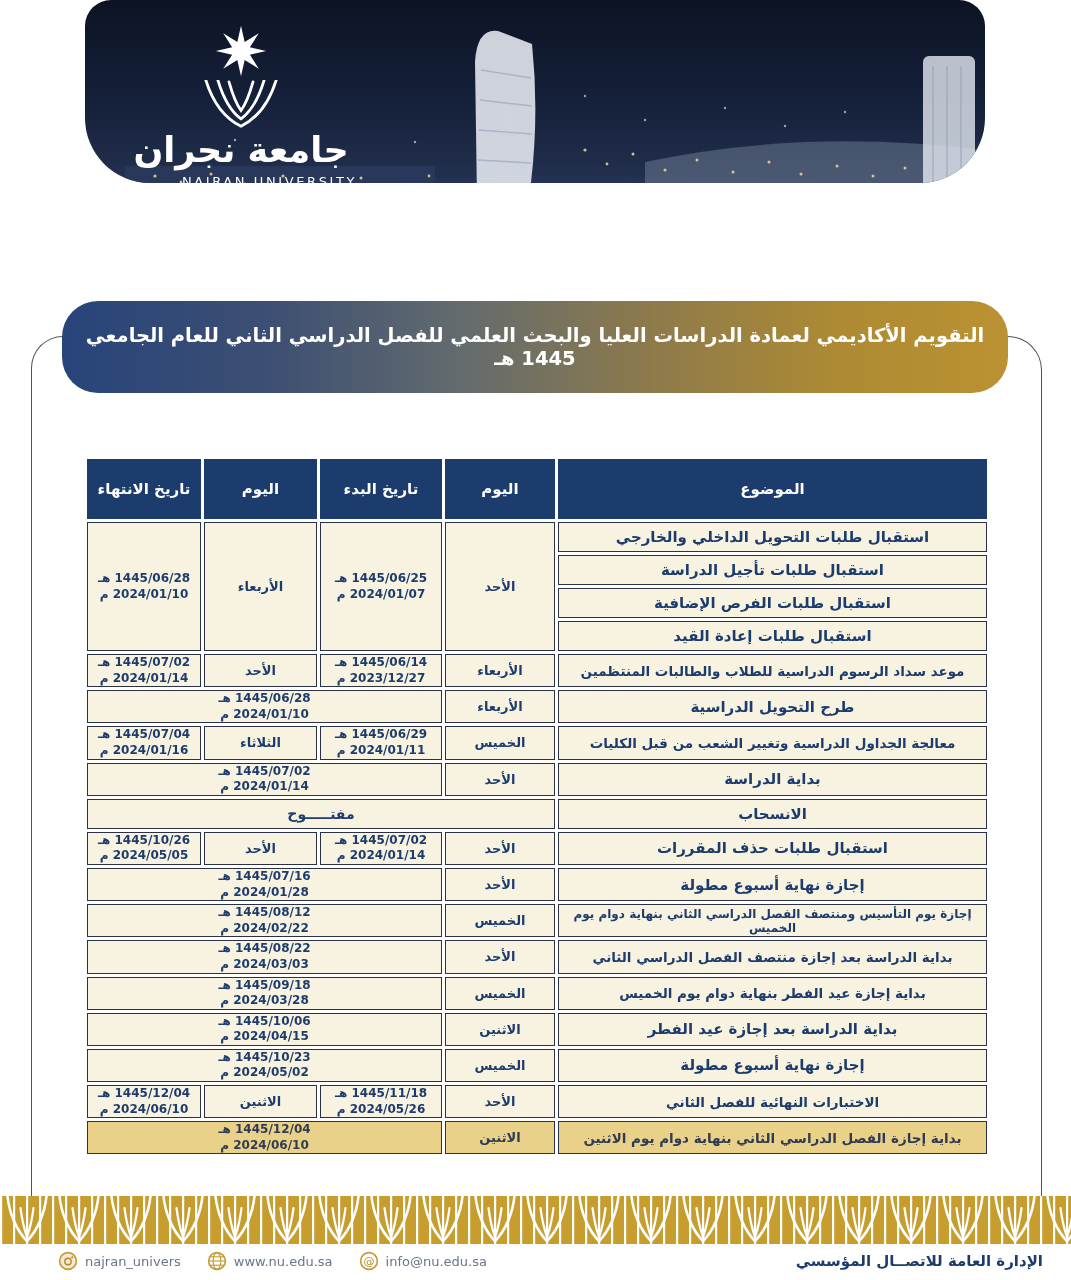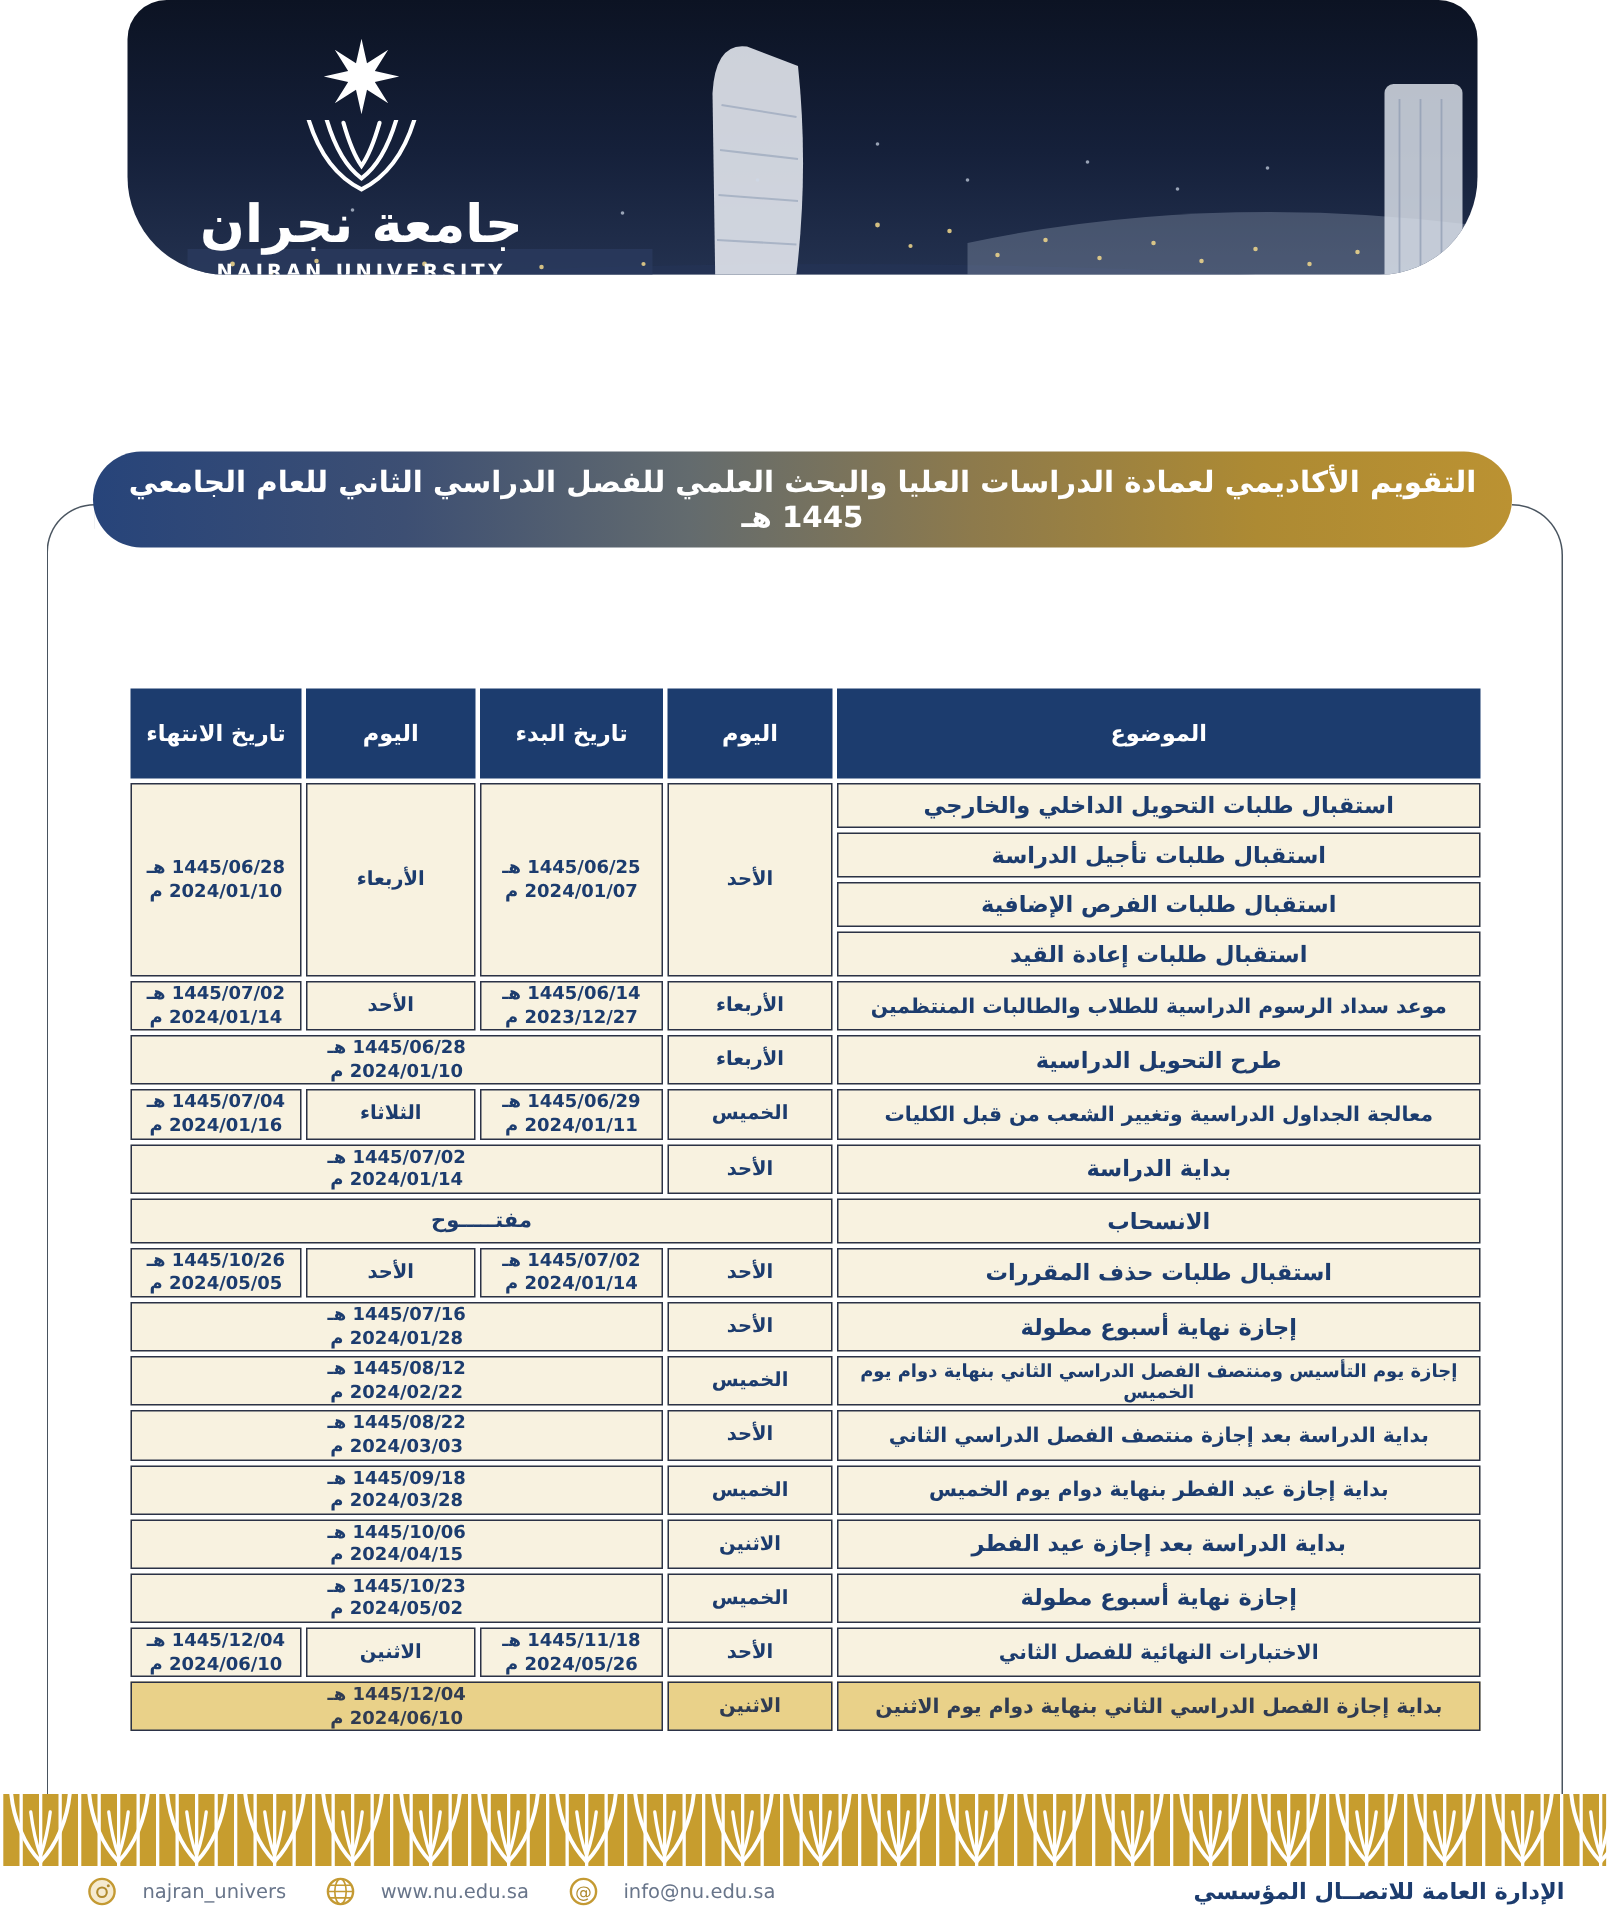--- a/index.html
+++ b/index.html
@@ -12,28 +12,28 @@
     position:absolute;left:85px;top:0;width:900px;height:183px;
     border-radius:26px 26px 65px 65px;overflow:hidden;
     background:linear-gradient(180deg,#0c1323 0%,#15203a 55%,#23314f 100%);
   }
   .hero-art{position:absolute;left:0;top:0;}
   .logo{
     position:absolute;left:40px;top:22px;width:232px;text-align:center;color:#fff;
   }
   .logo svg{display:block;margin:0 auto;}
   .logo-ar{font-size:35px;font-weight:bold;line-height:1.05;margin-top:2px;}
-  .logo-en{font-size:13px;font-weight:bold;letter-spacing:2.6px;margin-top:5px;}
+  .logo-en{font-size:13px;font-weight:normal;letter-spacing:2.6px;margin-top:5px;text-align:right;}
   
   .connector{position:absolute;top:336px;height:860px;border:0 solid #49545f;}
   .connector.left{left:31px;width:31px;border-left-width:1.5px;border-top-width:1.5px;border-top-left-radius:46px;}
   .connector.right{left:1008px;width:33px;border-right-width:1.5px;border-top-width:1.5px;border-top-right-radius:46px;}
   
   .banner{
-    position:absolute;left:62px;top:301px;width:946px;height:64px;border-radius:36px;
+    position:absolute;left:62px;top:301px;width:946px;height:92px;border-radius:36px;
     background:linear-gradient(90deg,#27447a 0%,#3d4f73 22%,#636b6e 42%,#8d7a4c 62%,#ad8a33 82%,#bb9232 100%);
     display:flex;align-items:center;justify-content:center;
     color:#ffffff;font-weight:bold;font-size:19.5px;direction:rtl;text-align:center;
   }
   
   table.cal{
     position:absolute;left:84px;top:456px;width:906px;table-layout:fixed;
     border-collapse:separate;border-spacing:3px;direction:rtl;
   }
   .cal th{
@@ -50,21 +50,21 @@
   .cal td.day{font-weight:bold;font-size:13px;}
   .cal td.date{font-weight:bold;font-size:12px;line-height:1.3;}
   .cal tr.gold td{background:#e9d189;color:#2f3b52;}
   .cal td.open{font-weight:bold;font-size:14px;}
   
   .band{position:absolute;left:0;top:1196px;width:1071px;height:48px;line-height:0;}
   .contact{
     position:absolute;left:58px;top:1251px;display:flex;gap:26px;align-items:center;
     font-size:13px;color:#68758a;
   }
-  .citem{display:flex;gap:17px;align-items:center;}
+  .citem{display:flex;gap:7px;align-items:center;}
   .dept{
     position:absolute;right:28px;top:1252px;direction:rtl;
     font-size:15px;font-weight:bold;color:#1c3c6e;
   }
 </style>
 </head>
 <body>
 
 <div class="hero">
   <svg class="hero-art" width="900" height="230" viewBox="0 0 900 230">

